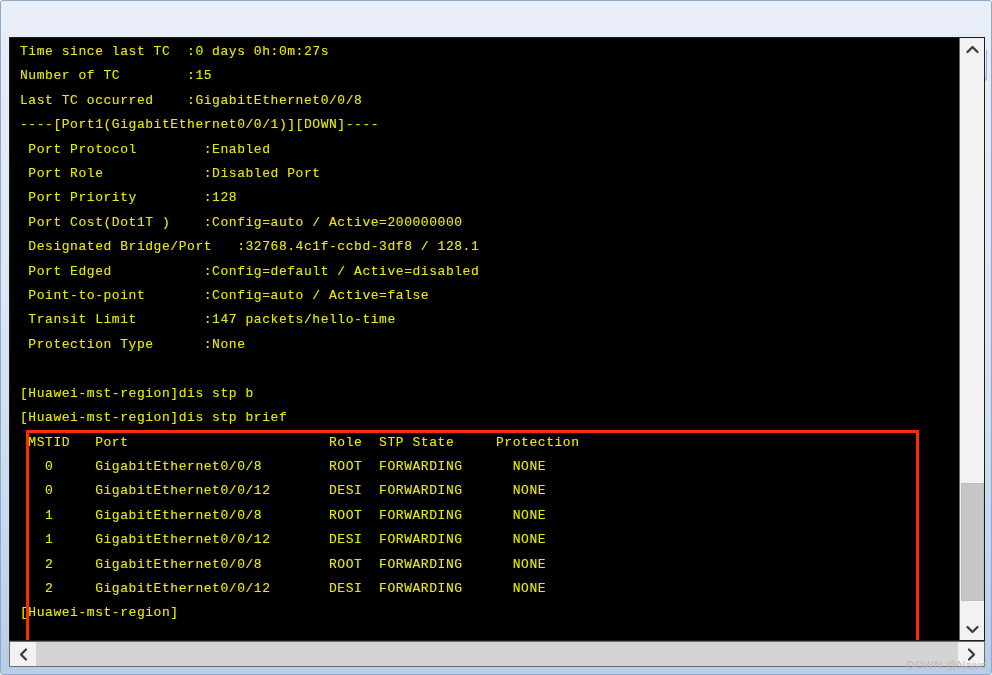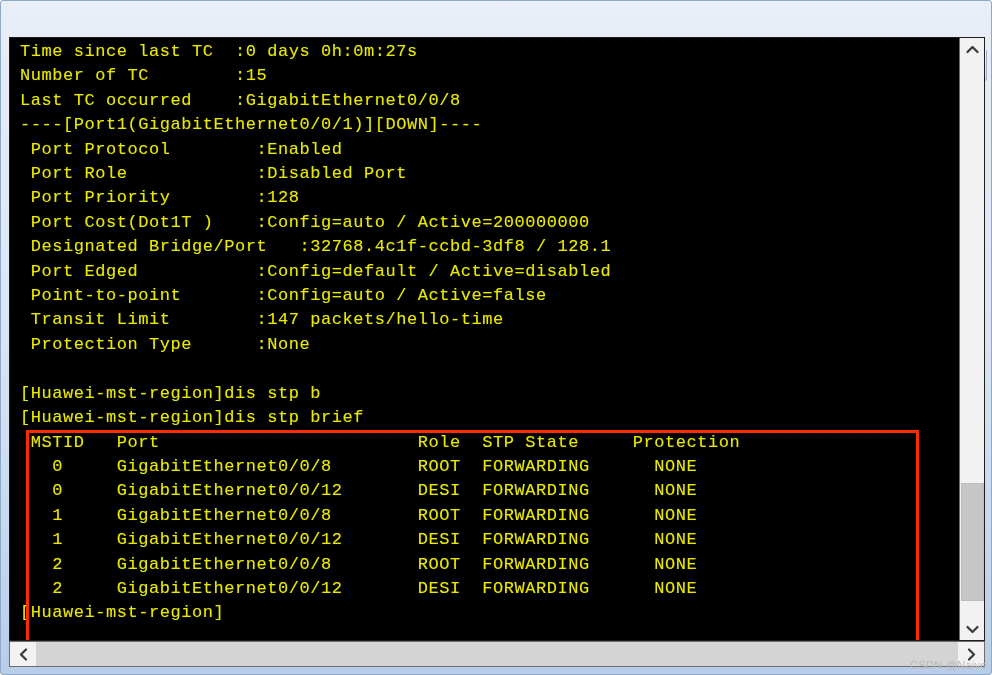--- a/index.html
+++ b/index.html
@@ -127,21 +127,21 @@
     background: #000000;
     overflow: hidden;
   }
 
   .term-text {
     position: absolute;
     left: 10px;
     top: 2px;
     margin: 0;
     font-family: "Liberation Mono", "DejaVu Sans Mono", monospace;
-    font-size: 17px;
+    font-size: 13px;
     line-height: 24.4px;
     color: #e8e800;
     white-space: pre;
     letter-spacing: 0.55px;
     text-shadow: 0 0 1px rgba(200,200,0,0.45);
   }
 
   
   .vscroll {
     position: absolute;
@@ -314,14 +314,14 @@
         </svg>
     </div>
     <div class="hsb-track"></div>
     <div class="hsb-arrow right">
       <svg width="9" height="13" viewBox="0 0 9 13">
           <path d="M2 1.5 L7 6.5 L2 11.5" stroke="#3a3a3a" stroke-width="2.2" fill="none" stroke-linecap="round" stroke-linejoin="round"></path>
         </svg>
     </div>
   </div>
 
-  <div class="watermark">CSDN @Naive</div>
+  <div class="watermark">DOWN @Naive</div>
 </div>
 
 </body></html>

